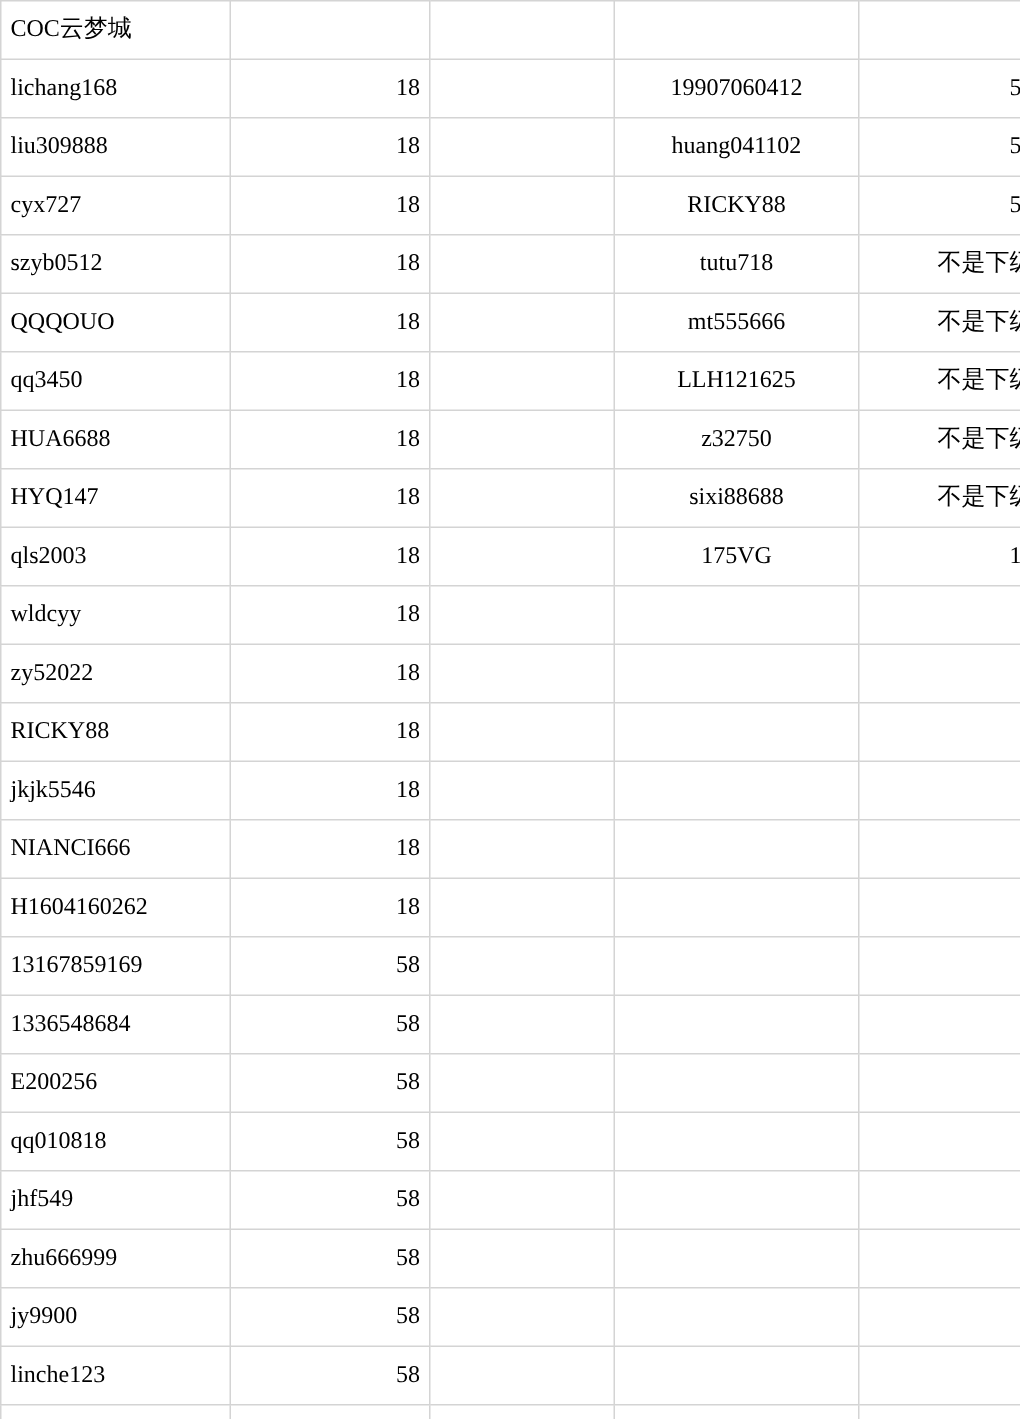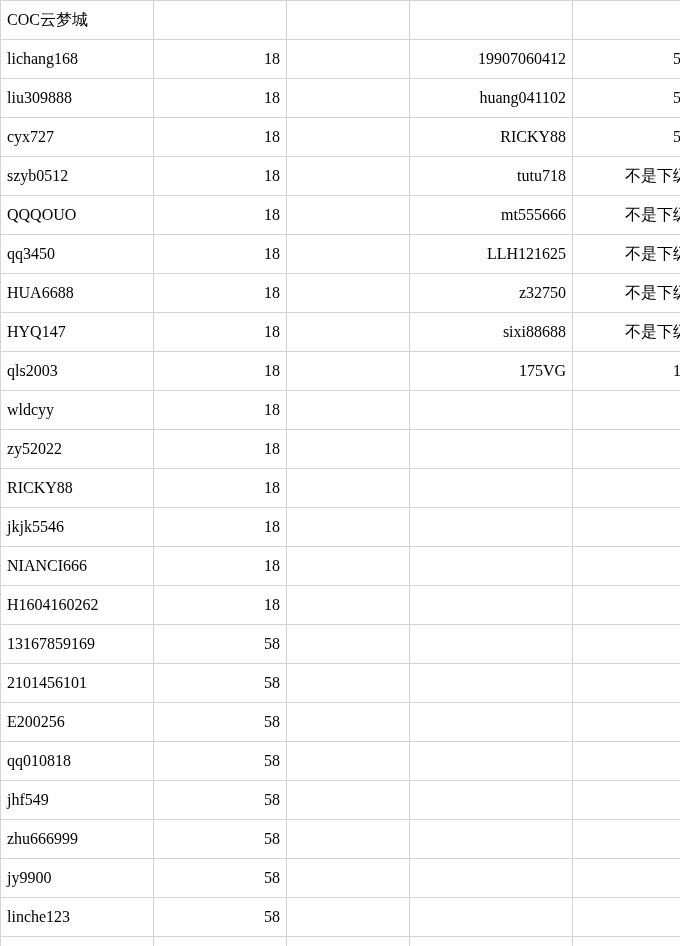--- a/index.html
+++ b/index.html
@@ -25,21 +25,21 @@
     padding: 0 6px;
     vertical-align: middle;
     font-size: 16px;
     line-height: 1.1;
     overflow: hidden;
     white-space: nowrap;
   }
   .col-a { width: 140px; text-align: left; }
   .col-b { width: 120px; text-align: right; padding-right: 18px; }
   .col-c { width: 110px; text-align: left; }
-  .col-d { width: 150px; text-align: right; }
+  .col-d { width: 150px; text-align: center; }
   .col-e { width: 110px; text-align: right; padding-right: 18px; }
   .title-cell {
     font-size: 18px;
   }
   .num {
     font-size: 17px;
   }
   .cn {
     font-size: 19px;
   }
@@ -200,21 +200,21 @@
     <tr>
       <td class="col-a">13167859169</td>
       <td class="col-b num">58</td>
       <td class="col-c"></td>
       <td class="col-d"></td>
       <td class="col-e"></td>
 
     </tr>
 
     <tr>
-      <td class="col-a">2101456101</td>
+      <td class="col-a">1336548684</td>
       <td class="col-b num">58</td>
       <td class="col-c"></td>
       <td class="col-d"></td>
       <td class="col-e"></td>
 
     </tr>
 
     <tr>
       <td class="col-a">E200256</td>
       <td class="col-b num">58</td>

